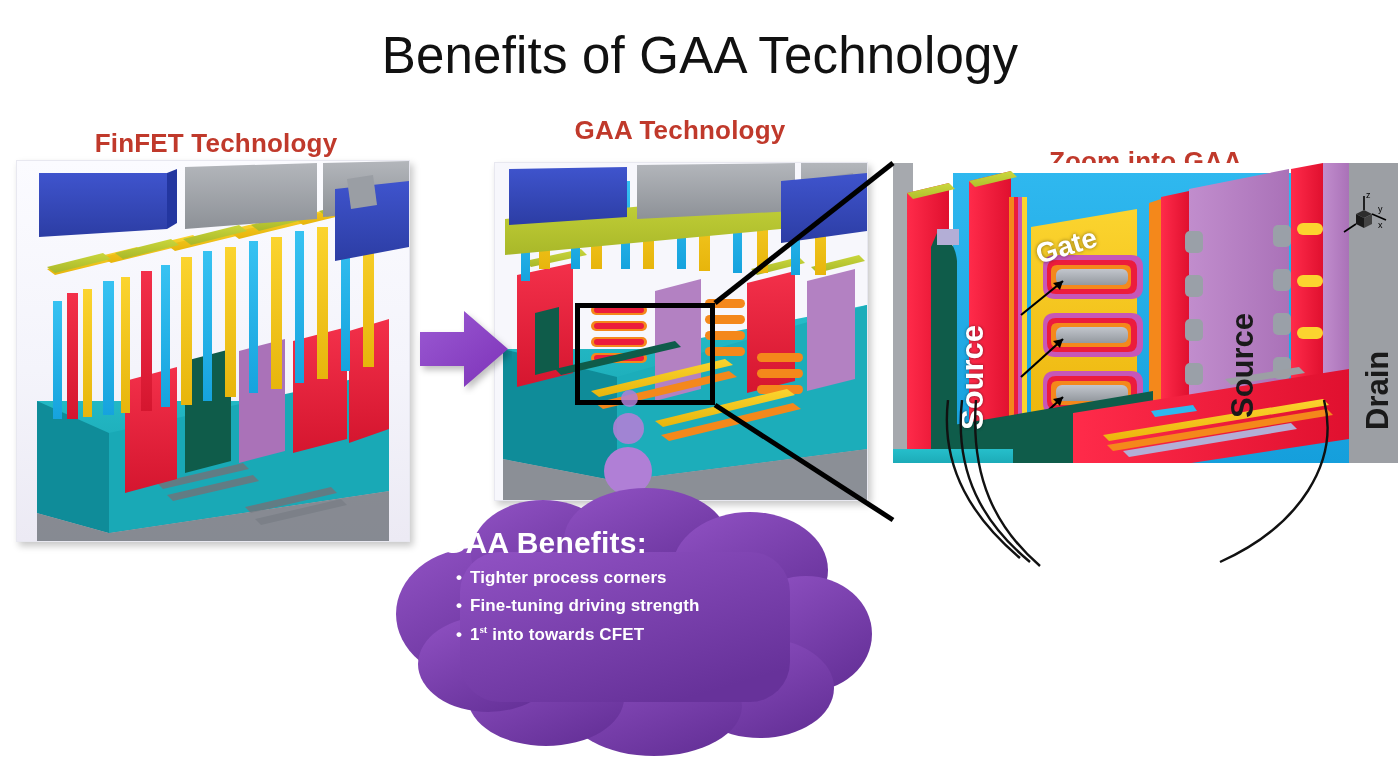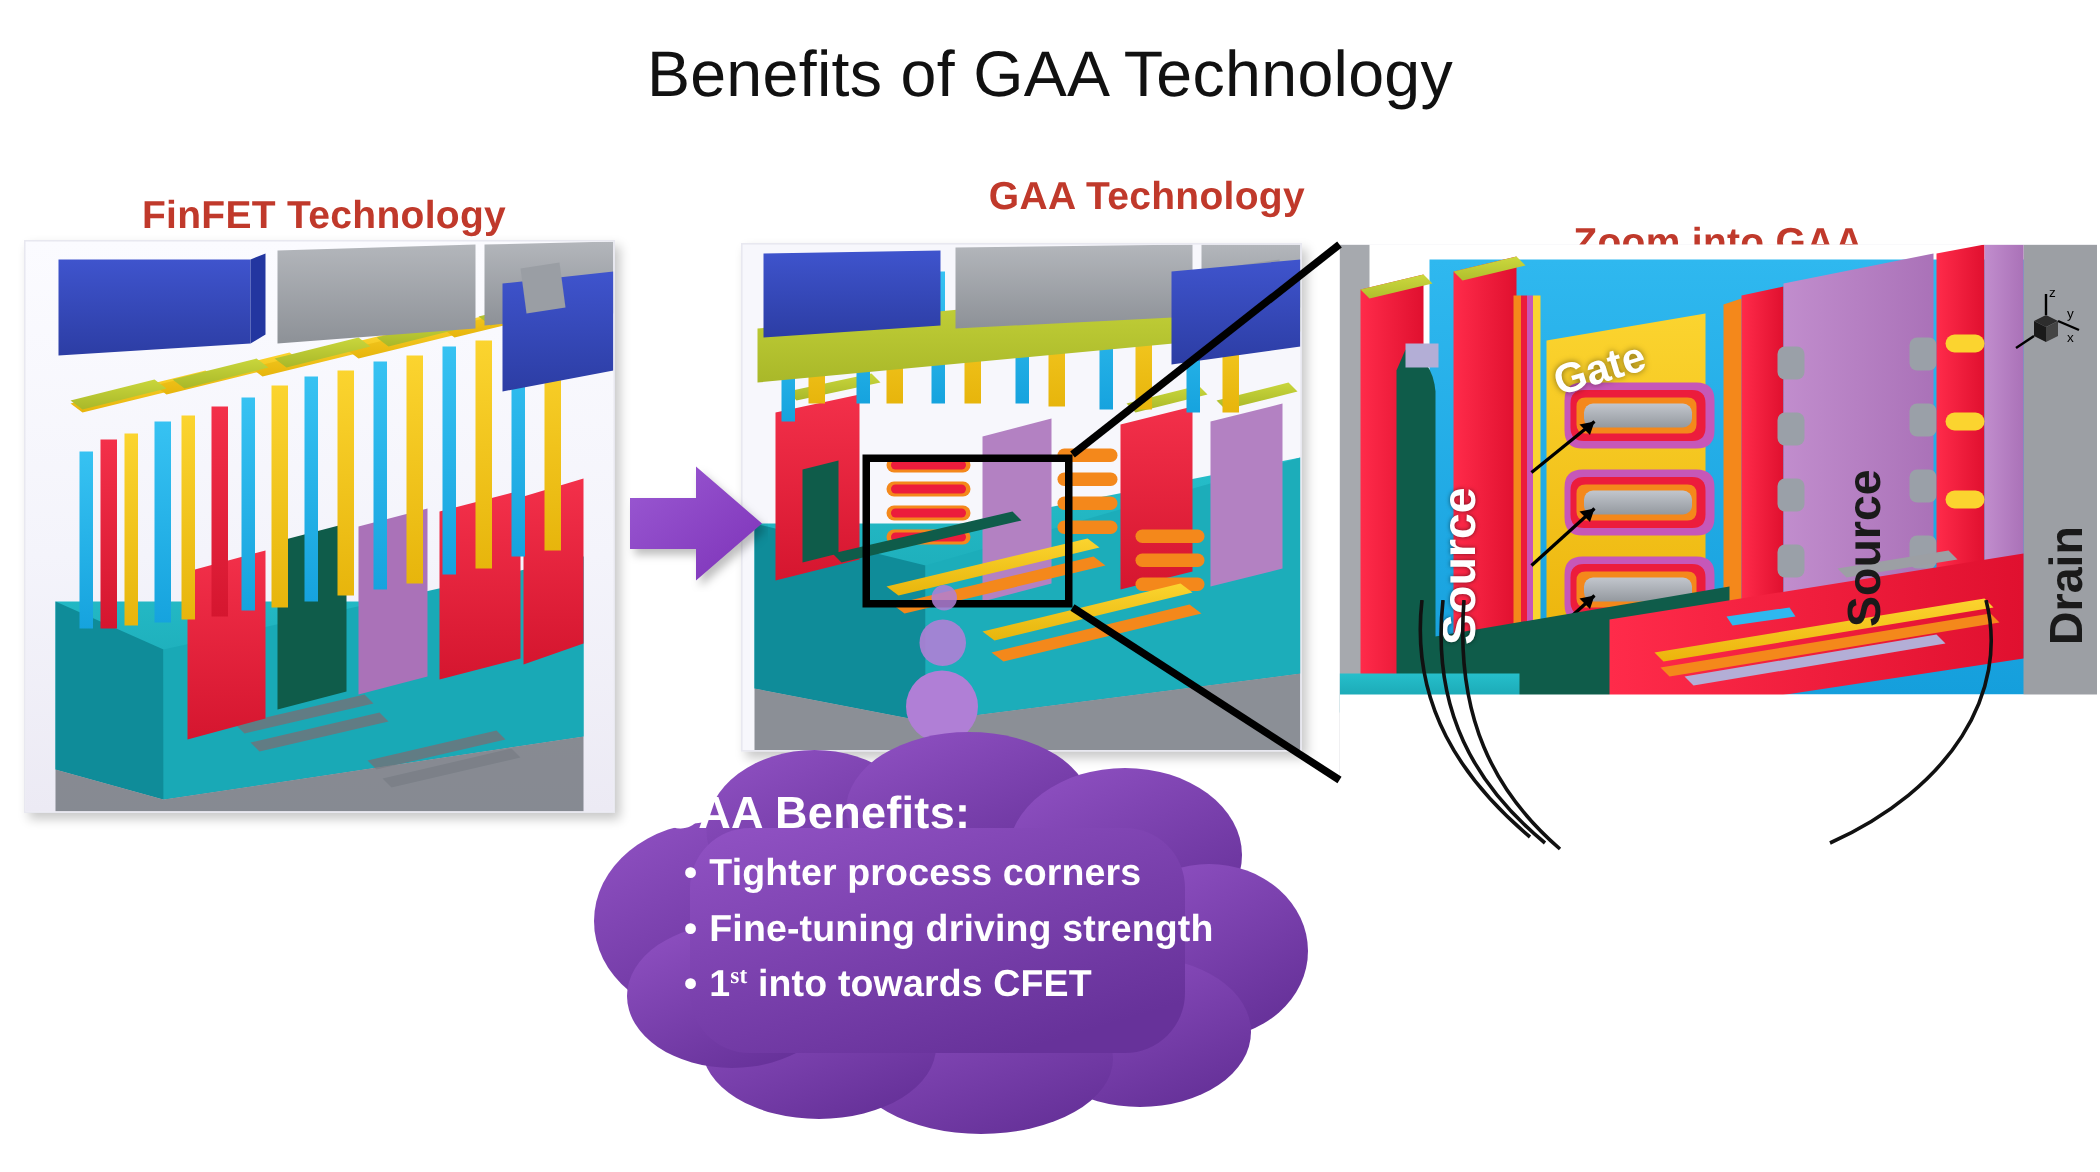--- a/index.html
+++ b/index.html
@@ -7,30 +7,30 @@
   body{
     width:1400px;height:781px;background:#ffffff;
     font-family:"Liberation Sans",sans-serif;
     overflow:hidden;position:relative;
   }
   .stage{position:absolute;left:0;top:0;width:1400px;height:781px;}
 
   
   .slide-title{
     position:absolute;left:0;top:26px;width:1400px;text-align:center;
-    font-size:43px;color:#111111;letter-spacing:.2px;font-weight:400;
+    font-size:51px;color:#111111;letter-spacing:.2px;font-weight:400;
   }
 
   
   .panel-caption{
     position:absolute;text-align:center;font-size:26px;font-weight:bold;
     color:#c0392b;letter-spacing:.2px;white-space:nowrap;
   }
   #cap-finfet{left:16px;top:128px;width:400px;}
-  #cap-gaa{left:490px;top:115px;width:380px;text-align:right;}
+  #cap-gaa{left:490px;top:115px;width:380px;}
   #cap-zoom{left:893px;top:115px;width:505px;margin-top:31px;}
 
   
   .panel{position:absolute;overflow:hidden;background:#f2f2f8;}
   .panel.framed{
     box-shadow:3px 4px 7px rgba(0,0,0,.22);
     border:1px solid #e8e8f0;
   }
   #panel-finfet{left:16px;top:160px;width:392px;height:380px;}
   #panel-gaa{left:494px;top:162px;width:372px;height:337px;}
@@ -55,21 +55,21 @@
   
   #flow-arrow{position:absolute;left:416px;top:303px;width:96px;height:92px;}
 
   
   #cloud{position:absolute;left:368px;top:492px;width:512px;height:252px;}
   #cloud svg{display:block;width:100%;height:100%;overflow:visible;}
   #cloud-text{
     position:absolute;left:74px;top:34px;width:430px;color:#ffffff;
   }
   #cloud-title{font-size:30px;font-weight:bold;margin-bottom:7px;letter-spacing:.2px;}
-  .cloud-li{font-size:25px;font-weight:bold;margin:8px 0 0 14px;letter-spacing:.1px;white-space:nowrap;}
+  .cloud-li{font-size:17px;font-weight:bold;margin:8px 0 0 14px;letter-spacing:.1px;white-space:nowrap;}
   .cloud-li .bullet{margin-right:8px;}
   .sup{font-size:.62em;vertical-align:super;font-family:Liberation Serif, serif;}
 
   
   .vlabel{
     position:absolute;white-space:nowrap;font-weight:bold;
     transform:rotate(-90deg);transform-origin:0 0;
   }
   #lbl-source-1{left:955px;top:430px;font-size:31px;color:#ffffff;
      text-shadow:0 0 3px rgba(0,0,0,.55);}

